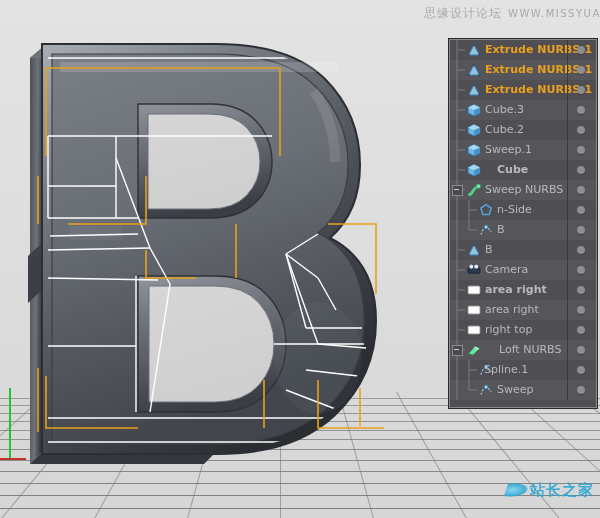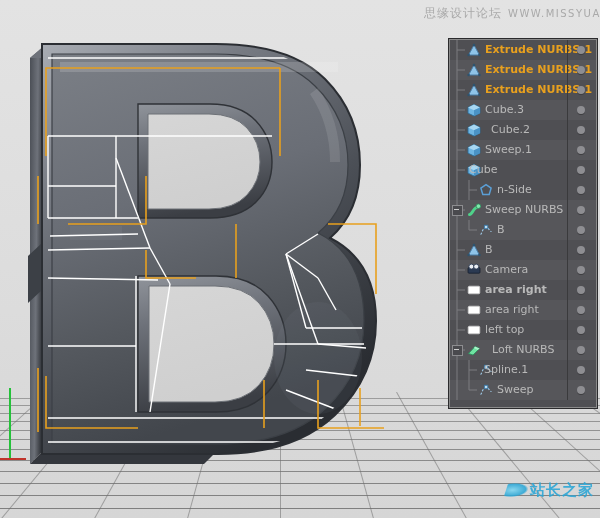--- a/index.html
+++ b/index.html
@@ -313,21 +313,21 @@
               <svg width="34" height="20">
                 <line x1="7" y1="0" x2="7" y2="20" stroke="#7d7d80" stroke-width="1"></line>
                 <line x1="7" y1="10" x2="15" y2="10" stroke="#7d7d80" stroke-width="1"></line>
               </svg>
             </div>
             <div class="ico" style="left: 17px;"><svg width="14" height="14" viewBox="0 0 14 14">
                 <polygon points="7,1.5 13,4.4 13,10.2 7,13 1,10.2 1,4.4" fill="#6fb6e3" stroke="#2f6c94" stroke-width="0.9"></polygon>
                 <polygon points="7,1.5 13,4.4 7,7.3 1,4.4" fill="#a7d7f2"></polygon>
                 <polygon points="7,7.3 13,4.4 13,10.2 7,13" fill="#4a93c6"></polygon>
               </svg></div>
-            <div class="lbl" style="left: 41px;">Cube.2</div>
+            <div class="lbl" style="left: 35px;">Cube.2</div>
             <div class="dotcol">
               <div class="dot"></div>
             </div>
           </div>
           <div class="row alt">
             <div class="tl">
               <svg width="34" height="20">
                 <line x1="7" y1="0" x2="7" y2="20" stroke="#7d7d80" stroke-width="1"></line>
                 <line x1="7" y1="10" x2="15" y2="10" stroke="#7d7d80" stroke-width="1"></line>
               </svg>
@@ -347,54 +347,54 @@
               <svg width="34" height="20">
                 <line x1="7" y1="0" x2="7" y2="20" stroke="#7d7d80" stroke-width="1"></line>
                 <line x1="7" y1="10" x2="15" y2="10" stroke="#7d7d80" stroke-width="1"></line>
               </svg>
             </div>
             <div class="ico" style="left: 17px;"><svg width="14" height="14" viewBox="0 0 14 14">
                 <polygon points="7,1.5 13,4.4 13,10.2 7,13 1,10.2 1,4.4" fill="#6fb6e3" stroke="#2f6c94" stroke-width="0.9"></polygon>
                 <polygon points="7,1.5 13,4.4 7,7.3 1,4.4" fill="#a7d7f2"></polygon>
                 <polygon points="7,7.3 13,4.4 13,10.2 7,13" fill="#4a93c6"></polygon>
               </svg></div>
-            <div class="lbl" style="left: 19px;">Cube</div>
+            <div class="lbl" style="left: 47px; font-weight: bold;">Cube</div>
+            <div class="dotcol">
+              <div class="dot"></div>
+            </div>
+          </div>
+          <div class="row alt">
+            <div class="tl">
+              <svg width="34" height="20">
+                <line x1="7" y1="0" x2="7" y2="20" stroke="#7d7d80" stroke-width="1"></line>
+                <line x1="7" y1="10" x2="15" y2="10" stroke="#7d7d80" stroke-width="1"></line>
+              </svg>
+            </div>
+            <div class="plusbox"></div>
+            <div class="ico" style="left: 17px;"><svg width="14" height="14" viewBox="0 0 14 14">
+                <path d="M2.5,11.5 C5,11.5 5.5,8 7.5,6 C9.2,4.3 11,4 12,3.2" stroke="#4fd28a" stroke-width="3" fill="none" stroke-linecap="round"></path>
+                <circle cx="11.4" cy="3.2" r="2.3" fill="#7fe8ab" stroke="#2d8a5a" stroke-width="0.8"></circle>
+              </svg></div>
+            <div class="lbl" style="left: 35px;">Sweep NURBS</div>
             <div class="dotcol">
               <div class="dot"></div>
             </div>
           </div>
           <div class="row">
             <div class="tl">
               <svg width="34" height="20">
                 <line x1="7" y1="0" x2="7" y2="20" stroke="#7d7d80" stroke-width="1"></line>
                 <line x1="19" y1="0" x2="19" y2="20" stroke="#7d7d80" stroke-width="1"></line>
                 <line x1="19" y1="10" x2="27" y2="10" stroke="#7d7d80" stroke-width="1"></line>
               </svg>
             </div>
             <div class="ico" style="left: 29px;"><svg width="14" height="14" viewBox="0 0 14 14">
                 <polygon points="7,1.6 12.1,5.1 10.2,11.4 3.8,11.4 1.9,5.1" fill="none" stroke="#5b9fd6" stroke-width="1.5"></polygon>
               </svg></div>
             <div class="lbl" style="left: 47px;">n-Side</div>
-            <div class="dotcol">
-              <div class="dot"></div>
-            </div>
-          </div>
-          <div class="row alt">
-            <div class="tl">
-              <svg width="34" height="20">
-                <line x1="7" y1="0" x2="7" y2="20" stroke="#7d7d80" stroke-width="1"></line>
-                <line x1="7" y1="10" x2="15" y2="10" stroke="#7d7d80" stroke-width="1"></line>
-              </svg>
-            </div>
-            <div class="plusbox"></div>
-            <div class="ico" style="left: 17px;"><svg width="14" height="14" viewBox="0 0 14 14">
-                <path d="M2.5,11.5 C5,11.5 5.5,8 7.5,6 C9.2,4.3 11,4 12,3.2" stroke="#4fd28a" stroke-width="3" fill="none" stroke-linecap="round"></path>
-                <circle cx="11.4" cy="3.2" r="2.3" fill="#7fe8ab" stroke="#2d8a5a" stroke-width="0.8"></circle>
-              </svg></div>
-            <div class="lbl" style="left: 35px;">Sweep NURBS</div>
             <div class="dotcol">
               <div class="dot"></div>
             </div>
           </div>
           <div class="row alt">
             <div class="tl">
               <svg width="34" height="20">
                 <line x1="7" y1="0" x2="7" y2="20" stroke="#7d7d80" stroke-width="1"></line>
                 <line x1="19" y1="0" x2="19" y2="10" stroke="#7d7d80" stroke-width="1"></line>
                 <line x1="19" y1="10" x2="27" y2="10" stroke="#7d7d80" stroke-width="1"></line>
@@ -477,38 +477,38 @@
           <div class="row">
             <div class="tl">
               <svg width="34" height="20">
                 <line x1="7" y1="0" x2="7" y2="20" stroke="#7d7d80" stroke-width="1"></line>
                 <line x1="7" y1="10" x2="15" y2="10" stroke="#7d7d80" stroke-width="1"></line>
               </svg>
             </div>
             <div class="ico" style="left: 17px;"><svg width="14" height="14" viewBox="0 0 14 14">
                 <rect x="1.2" y="3.2" width="11.6" height="7.6" rx="1.2" fill="#ffffff" stroke="#c8c8c8" stroke-width="0.8"></rect>
               </svg></div>
-            <div class="lbl" style="left: 35px;">left top</div>
+            <div class="lbl" style="left: 35px;">right top</div>
             <div class="dotcol">
               <div class="dot"></div>
             </div>
           </div>
           <div class="row alt">
             <div class="tl">
               <svg width="34" height="20">
                 <line x1="7" y1="0" x2="7" y2="20" stroke="#7d7d80" stroke-width="1"></line>
                 <line x1="7" y1="10" x2="15" y2="10" stroke="#7d7d80" stroke-width="1"></line>
               </svg>
             </div>
             <div class="plusbox"></div>
             <div class="ico" style="left: 17px;"><svg width="14" height="14" viewBox="0 0 14 14">
                 <polygon points="1.5,10.5 8,3.5 12.5,5.5 6,12" fill="#6fe3a2" stroke="#2e8f5e" stroke-width="0.9"></polygon>
                 <polygon points="8,3.5 12.5,5.5 10.6,7 7,5" fill="#a9f2c9"></polygon>
               </svg></div>
-            <div class="lbl" style="left: 42px;">Loft NURBS</div>
+            <div class="lbl" style="left: 49px;">Loft NURBS</div>
             <div class="dotcol">
               <div class="dot"></div>
             </div>
           </div>
           <div class="row">
             <div class="tl">
               <svg width="34" height="20">
                 <line x1="7" y1="0" x2="7" y2="20" stroke="#7d7d80" stroke-width="1"></line>
                 <line x1="19" y1="0" x2="19" y2="20" stroke="#7d7d80" stroke-width="1"></line>
                 <line x1="19" y1="10" x2="27" y2="10" stroke="#7d7d80" stroke-width="1"></line>

